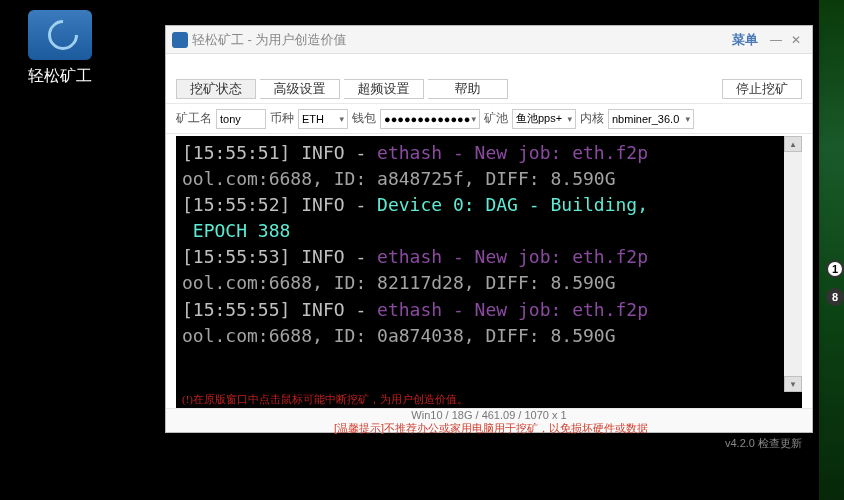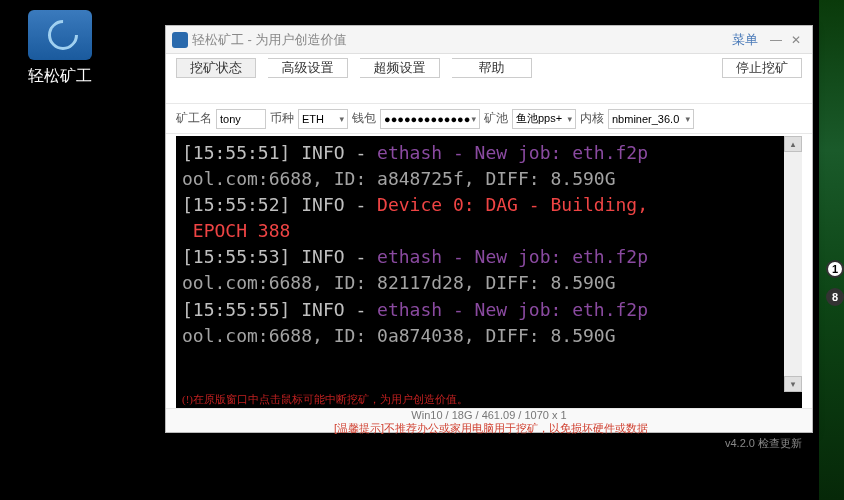--- a/index.html
+++ b/index.html
@@ -11,24 +11,24 @@
 .desktop-icon { position: absolute; left: 15px; top: 10px; width: 90px; text-align: center; color: #fff; }
 .desktop-icon .icon-box { width: 64px; height: 50px; margin: 0 auto; background: linear-gradient(180deg, #3a7abd 0%, #1a5a9d 100%); border-radius: 6px; position: relative; }
 .desktop-icon .icon-box::after { content: ""; position: absolute; left: 20px; top: 10px; width: 24px; height: 24px; border: 3px solid #a0d0f0; border-radius: 50%; border-top-color: transparent; transform: rotate(45deg); }
 .desktop-icon .label { margin-top: 6px; font-size: 16px; text-shadow: 1px 1px 2px #000; }
 
 .app-window { position: absolute; left: 165px; top: 25px; width: 648px; height: 408px; background: #fff; border: 1px solid #bbb; box-shadow: 2px 2px 8px rgba(0,0,0,0.4); display: flex; flex-direction: column; }
 
 .titlebar { height: 28px; background: #f5f5f5; display: flex; align-items: center; padding: 0 6px; border-bottom: 1px solid #e0e0e0; }
 .titlebar .app-icon { width: 16px; height: 16px; background: #2a6aad; border-radius: 3px; margin-right: 4px; }
 .titlebar .title { flex: 1; font-size: 13px; color: #888; }
-.titlebar .menu-text { color: #4a7ab8; font-size: 13px; margin-right: 8px; cursor: pointer; }
+.titlebar .menu-text { color: #4a7ab8; font-size: 13px; margin-right: 8px; cursor: pointer; font-weight: bold; }
 .titlebar .win-btn { width: 20px; height: 18px; display: inline-flex; align-items: center; justify-content: center; color: #888; font-size: 12px; cursor: pointer; }
 
-.toolbar { height: 50px; display: flex; align-items: flex-start; padding: 4px 10px; gap: 12px; border-bottom: 1px solid #e8e8e8; }
+.toolbar { height: 50px; display: flex; align-items: flex-end; padding: 4px 10px; gap: 4px; border-bottom: 1px solid #e8e8e8; }
 .toolbar .tab-btn { width: 80px; border: 1px solid #ccc; background: #fff; display: flex; align-items: center; justify-content: center; font-size: 13px; color: #333; cursor: pointer; }
 .toolbar .tab-btn.active { background: #f0f0f0; }
 .toolbar .tab-btn + .tab-btn { border-left: none; }
 .toolbar .spacer { flex: 1; }
 .toolbar .stop-btn { width: 80px; border: 1px solid #ccc; background: #fff; display: flex; align-items: center; justify-content: center; font-size: 13px; color: #333; cursor: pointer; }
 
 .config-row { height: 30px; display: flex; align-items: center; padding: 0 10px; gap: 4px; border-bottom: 1px solid #e8e8e8; font-size: 12px; }
 .config-row .lbl { color: #555; white-space: nowrap; }
 .config-row input, .config-row .sel { height: 20px; border: 1px solid #ccc; font-size: 11px; padding: 0 3px; background: #fff; }
 .config-row .w-name { width: 50px; }
@@ -38,21 +38,21 @@
 .config-row .w-core { width: 86px; }
 .config-row .sel { display: inline-flex; align-items: center; position: relative; }
 .config-row .sel::after { content: "▾"; position: absolute; right: 3px; color: #666; font-size: 9px; }
 
 .console-wrap { flex: 1; position: relative; background: #000; margin: 2px 10px 0 10px; overflow: hidden; }
 .console { position: absolute; left: 0; top: 0; right: 18px; bottom: 0; padding: 4px 6px; font-family: Consolas, monospace; font-size: 18px; line-height: 1.45; color: #fff; white-space: pre-wrap; word-break: break-all; }
 .console .line span.ts { color: #c0c0c0; }
 .console .line span.info { color: #c0c0c0; }
 .console .line span.eth { color: #8a4aa0; }
 .console .line span.pool { color: #a3a3a3; }
-.console .line span.dev { color: #ef4444; }
+.console .line span.dev { color: #5eead4; }
 .scrollbar { position: absolute; right: 0; top: 0; width: 18px; height: 100%; background: #f0f0f0; }
 .scrollbar .sb-btn { height: 16px; background: #e0e0e0; border: 1px solid #c0c0c0; display: flex; align-items: center; justify-content: center; font-size: 9px; color: #666; }
 .scrollbar .sb-track { height: calc(100% - 32px); background: #f0f0f0; }
 
 .warn-line { height: 16px; margin: 0 10px; background: #000; font-size: 11px; color: #c02020; padding: 0 6px; font-family: "Microsoft YaHei"; }
 
 .statusbar { height: 24px; display: flex; align-items: center; padding: 0 10px; font-size: 11px; border-top: 1px solid #e8e8e8; background: #f9f9f9; flex-direction: column; }
 .statusbar .sys { color: #777; }
 .statusbar .tip { color: #d04030; margin-left: 4px; }
 .statusbar .ver { margin-left: auto; color: #888; }

